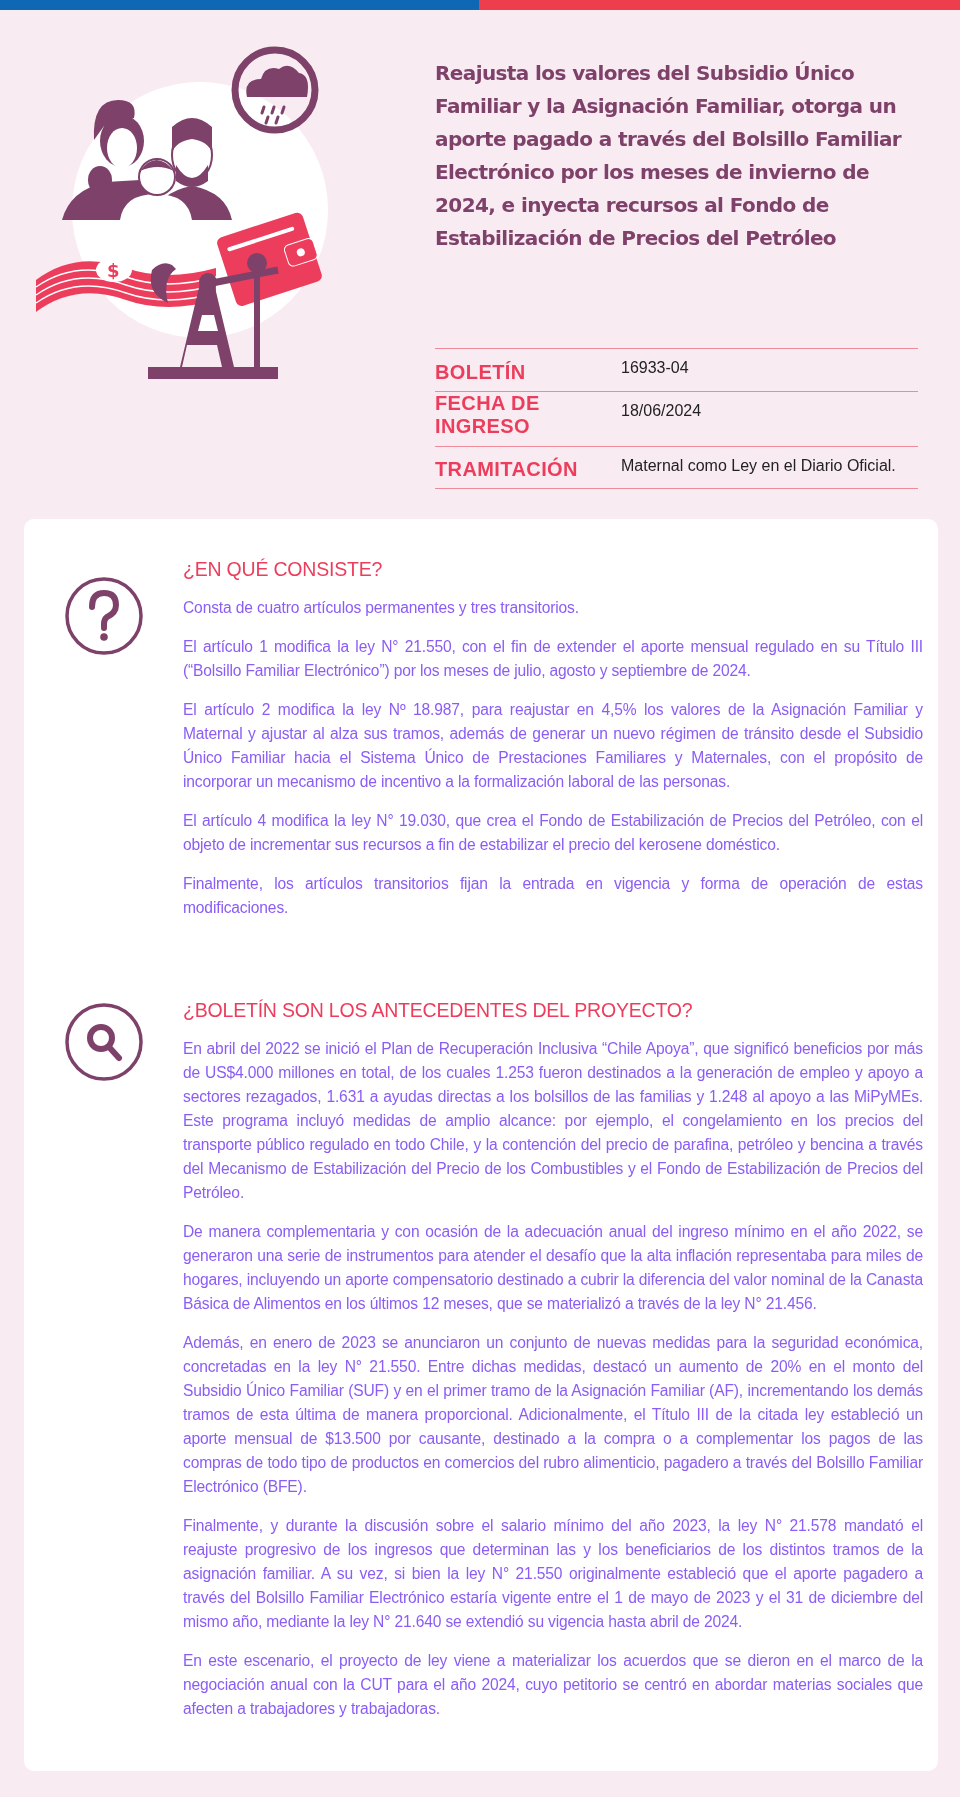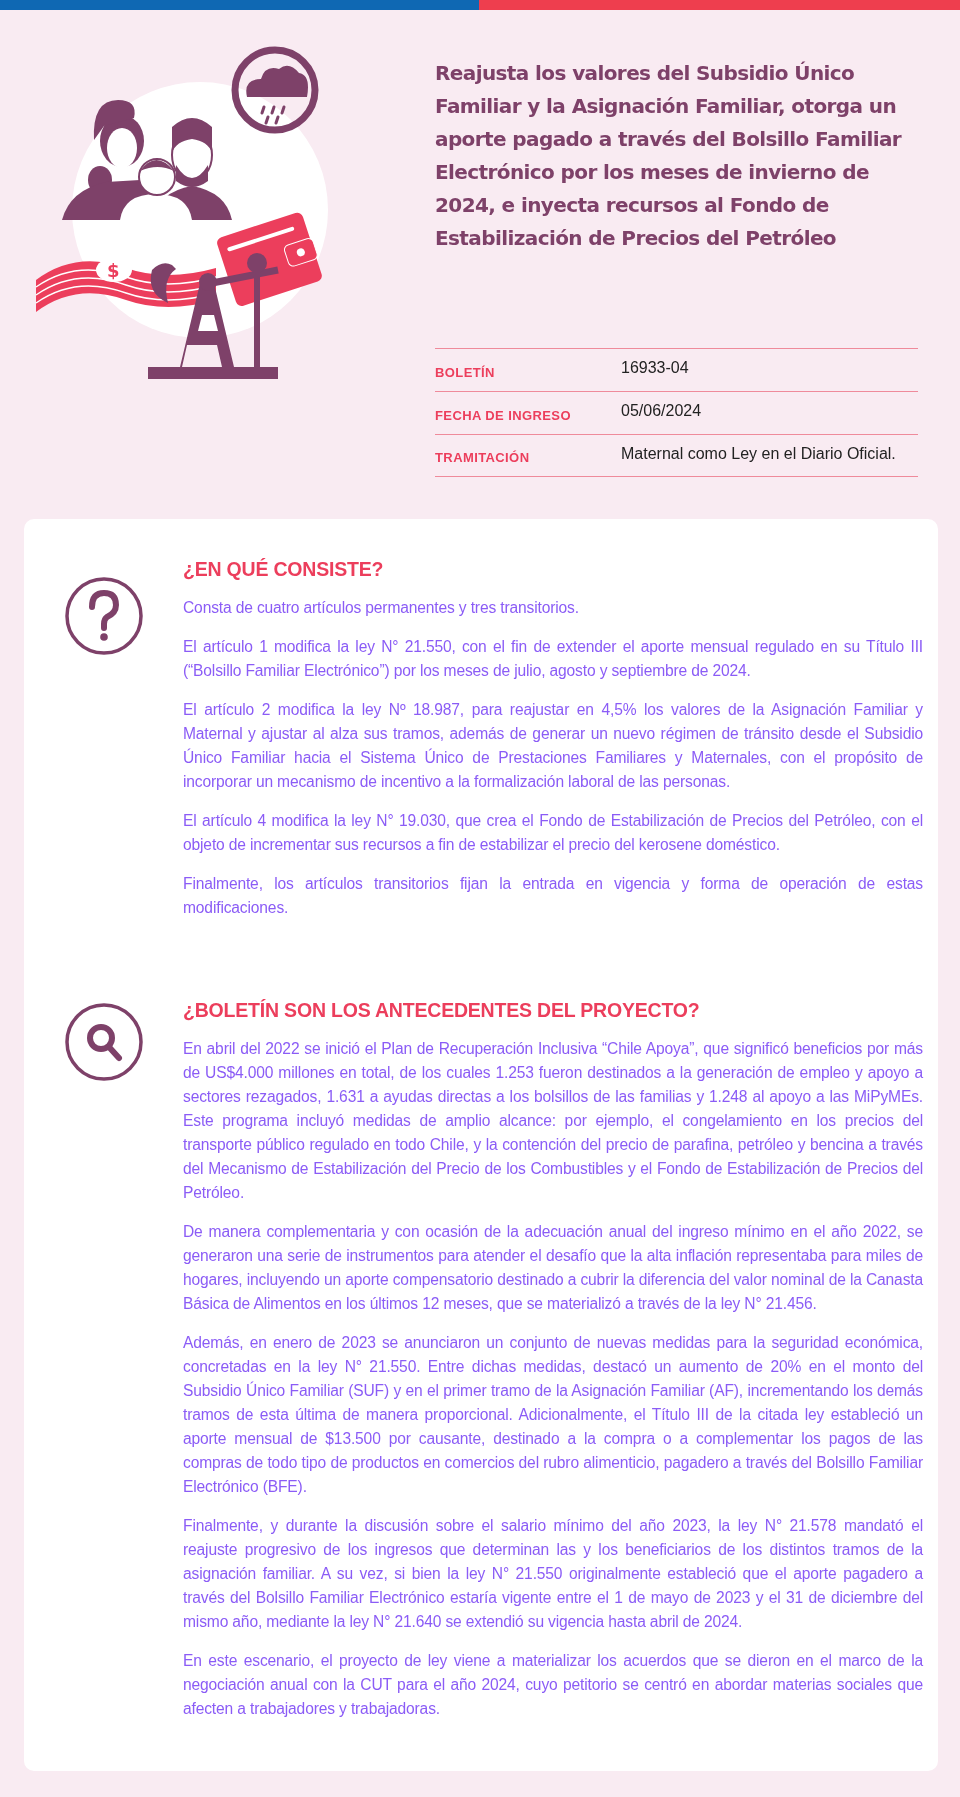--- a/index.html
+++ b/index.html
@@ -27,42 +27,42 @@
     color: #7e4169;
     letter-spacing: -0.6px;
   }
 
   .meta-table { position: absolute; left: 435px; top: 348px; width: 483px; }
   .meta-row {
     display: flex; align-items: center;
     border-top: 1px solid #ef8a9b;
     height: 43px;
   }
-  .meta-row:last-child { border-bottom: 1px solid #ef8a9b; }
+  .meta-row:last-child { border-bottom: 1px solid #ef8a9b; margin-top: 12px; }
   .meta-label {
     width: 186px;
     font-weight: bold;
-    font-size: 13px;
+    font-size: 20px;
     color: #ec3e5c;
     letter-spacing: 0.4px;
     padding-top: 4px;
   }
   .meta-value { font-size: 16px; color: #222; padding-bottom: 4px; }
 
   .card {
     position: absolute; left: 24px; top: 519px; width: 914px; height: 1252px;
     background: #ffffff; border-radius: 10px;
   }
   .section { position: absolute; left: 0; width: 914px; }
   .section-icon {
     position: absolute; left: 40px; width: 80px; height: 80px;
   }
   .section-body { position: absolute; left: 159px; width: 740px; }
   .section-title {
-    font-weight: bold;
+    font-weight: normal;
     font-size: 19.5px;
     color: #ec3e5c;
     letter-spacing: -0.2px;
     margin-bottom: 14px;
     line-height: 26px;
   }
   .para {
     font-size: 15.6px;
     line-height: 24px;
     color: #8b5cf6;
@@ -146,21 +146,21 @@
 
 <h1 class="hero-title">Reajusta los valores del Subsidio Único Familiar y la Asignación Familiar, otorga un aporte pagado a través del Bolsillo Familiar Electrónico por los meses de invierno de 2024, e inyecta recursos al Fondo de Estabilización de Precios del Petróleo</h1>
 
 <div class="meta-table">
   <div class="meta-row">
     <div class="meta-label">BOLETÍN</div>
     <div class="meta-value">16933-04</div>
   </div>
   <div class="meta-row">
     <div class="meta-label">FECHA DE INGRESO</div>
-    <div class="meta-value">05/06/2024</div>
+    <div class="meta-value">18/06/2024</div>
   </div>
   <div class="meta-row">
     <div class="meta-label">TRAMITACIÓN</div>
     <div class="meta-value">Maternal como Ley en el Diario Oficial.</div>
   </div>
 </div>
 
 <div class="card">
 
   <div class="section" style="top:37px;">

